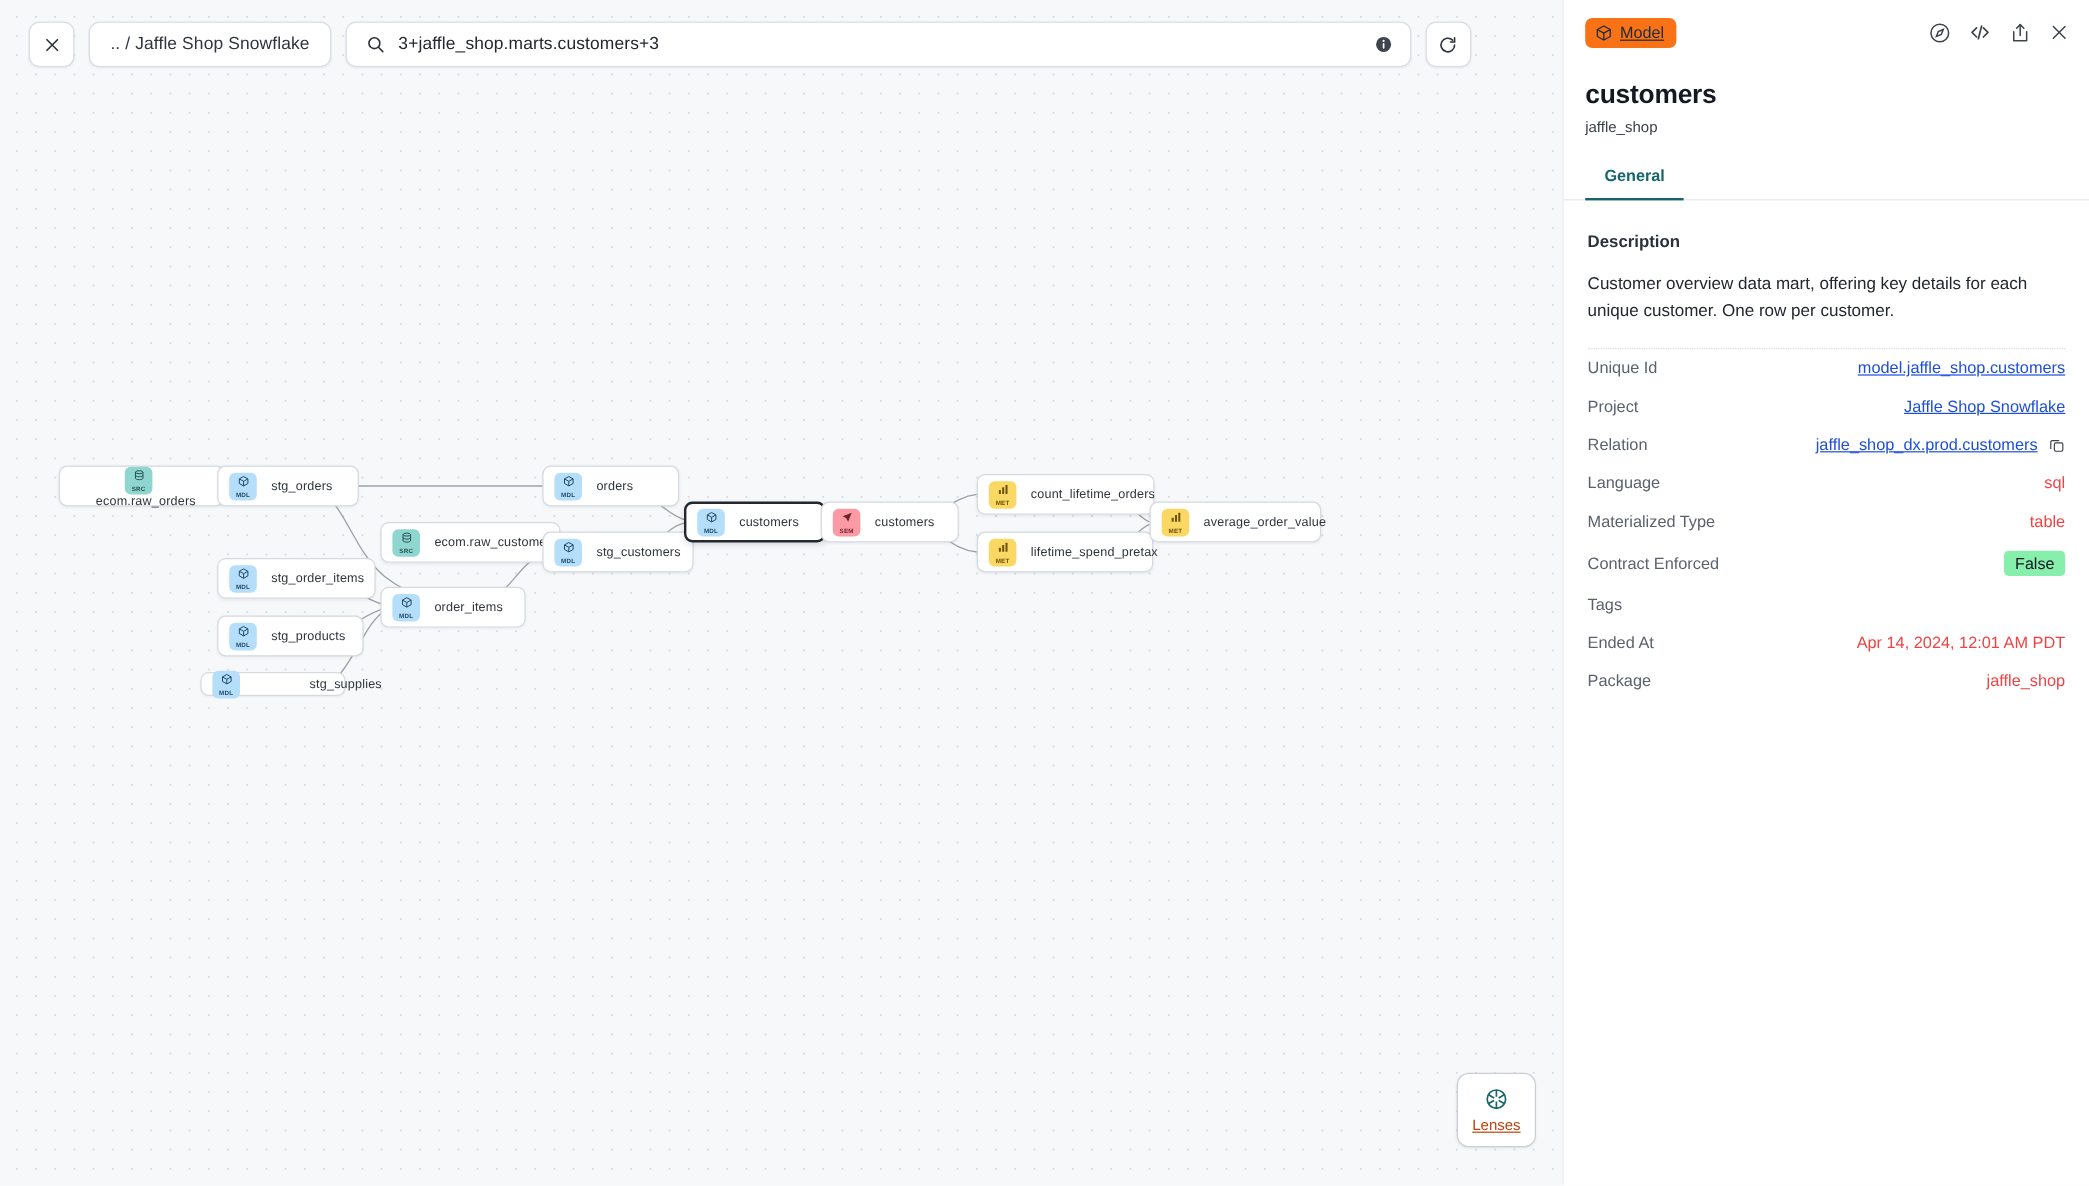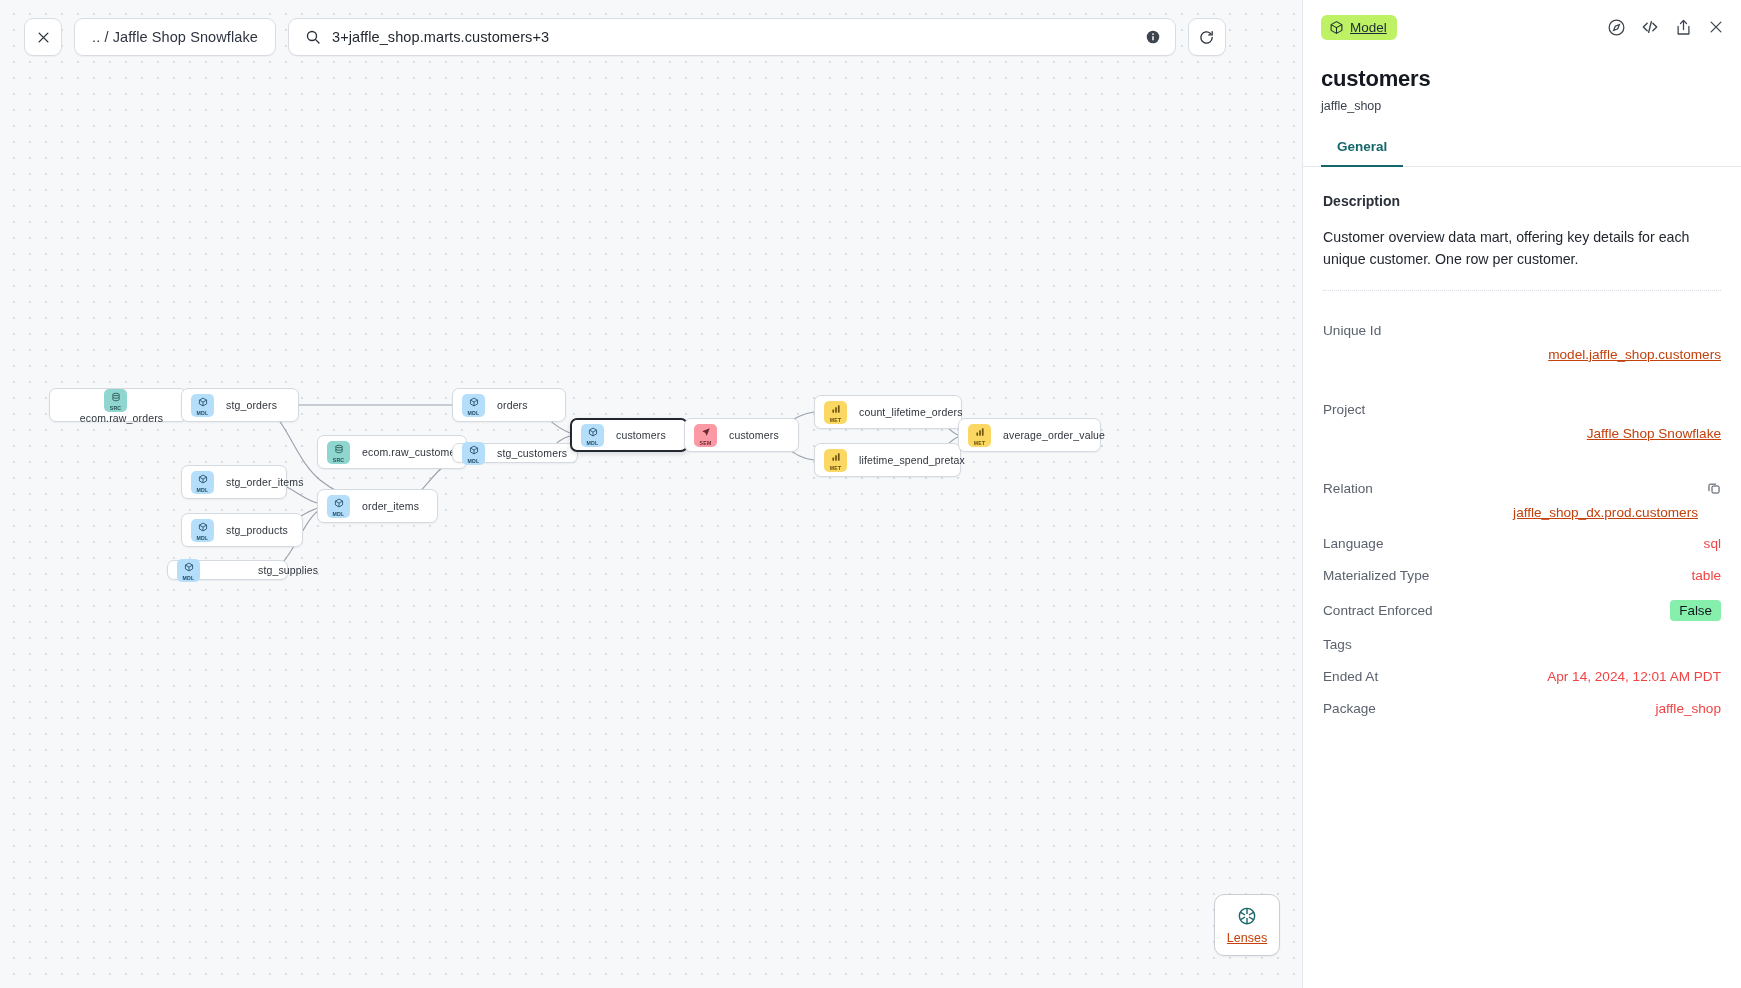--- a/index.html
+++ b/index.html
@@ -106,21 +106,21 @@
     width: 439px; height: 988px; background: #fff;
     border-left: 1px solid #e6e8ec;
     display: flex; flex-direction: column;
   }
   .panel-top {
     height: 54px; display: flex; align-items: center;
     padding: 0 14px 0 18px; gap: 10px;
   }
   .kind-chip {
     display: flex; align-items: center; gap: 6px;
-    background: #bef264; border-radius: 6px;
+    background: #f97316; border-radius: 6px;
     padding: 5px 10px 5px 8px;
     font-size: 13.5px; color: #1b2b38; cursor: pointer; text-decoration: underline;
   }
   .panel-top .spacer { flex: 1; }
   .picon { cursor: pointer; display: flex; align-items: center; justify-content: center; padding: 2px; }
 
   .panel-head { padding: 12px 18px 0 18px; }
   .title { font-size: 22px; font-weight: 700; color: #141820; letter-spacing: -.2px; }
   .subtitle { margin-top: 7px; font-size: 12.5px; color: #3b424c; }
 
@@ -135,21 +135,21 @@
   .sec-label { font-size: 14px; font-weight: 700; color: #2b313a; }
   .desc { margin-top: 17px; font-size: 14.2px; line-height: 1.58; color: #22272f; }
   .hr { margin: 19px 0 0 0; border-top: 1px dotted #d9dde3; }
 
   .row {
     display: flex; align-items: center; justify-content: space-between;
     min-height: 32px; padding: 8px 0; gap: 14px;
   }
   .row .k { font-size: 13.6px; color: #5a626d; white-space: nowrap; }
   .row .v { font-size: 13.6px; color: #ef4444; text-align: right; }
-  .row .v.link { color: #c2410c; text-decoration: underline; cursor: pointer; margin-top: 48px; }
+  .row .v.link { color: #1d4ed8; text-decoration: underline; cursor: pointer; }
   .v-wrap { display: flex; align-items: center; gap: 9px; }
   .chip-gray { background: #86efac; border-radius: 4px; padding: 3px 9px; font-size: 13.4px; color: #141820; }
   .pill-green {
     background: #bcf0ce; color: #10532c; border-radius: 999px;
     padding: 5px 17px; font-size: 13.2px;
   }
   .copy-btn { cursor: pointer; display: flex; align-items: center; }
 </style>
 </head>
 <body>
@@ -231,21 +231,21 @@
         <div class="node" style="left: 181px; top: 388px; width: 118px; height: 34px;">
           <span class="badge mdl">
             <span class="bg-ico"><svg width="10" height="10" viewBox="0 0 24 24" fill="none" stroke="#1f4866" stroke-width="2" stroke-linejoin="round">
                 <path d="M12 2.6 L20.6 7.4 L20.6 16.6 L12 21.4 L3.4 16.6 L3.4 7.4 Z"></path>
                 <path d="M3.4 7.4 L12 12.2 L20.6 7.4 M12 12.2 L12 21.4"></path>
               </svg></span>
             <span class="bt">MDL</span>
           </span>
           <span class="nlabel">stg_orders</span>
         </div>
-        <div class="node" style="left: 181px; top: 465px; width: 106px; height: 34px;">
+        <div class="node" style="left: 181px; top: 465px; width: 132px; height: 34px;">
           <span class="badge mdl">
             <span class="bg-ico"><svg width="10" height="10" viewBox="0 0 24 24" fill="none" stroke="#1f4866" stroke-width="2" stroke-linejoin="round">
                 <path d="M12 2.6 L20.6 7.4 L20.6 16.6 L12 21.4 L3.4 16.6 L3.4 7.4 Z"></path>
                 <path d="M3.4 7.4 L12 12.2 L20.6 7.4 M12 12.2 L12 21.4"></path>
               </svg></span>
             <span class="bt">MDL</span>
           </span>
           <span class="nlabel">stg_order_items</span>
         </div>
         <div class="node" style="left: 181px; top: 513px; width: 122px; height: 34px;">
@@ -292,21 +292,21 @@
         <div class="node" style="left: 452px; top: 388px; width: 114px; height: 34px;">
           <span class="badge mdl">
             <span class="bg-ico"><svg width="10" height="10" viewBox="0 0 24 24" fill="none" stroke="#1f4866" stroke-width="2" stroke-linejoin="round">
                 <path d="M12 2.6 L20.6 7.4 L20.6 16.6 L12 21.4 L3.4 16.6 L3.4 7.4 Z"></path>
                 <path d="M3.4 7.4 L12 12.2 L20.6 7.4 M12 12.2 L12 21.4"></path>
               </svg></span>
             <span class="bt">MDL</span>
           </span>
           <span class="nlabel">orders</span>
         </div>
-        <div class="node" style="left: 452px; top: 443px; width: 126px; height: 20px;">
+        <div class="node" style="left: 452px; top: 443px; width: 126px; height: 34px;">
           <span class="badge mdl">
             <span class="bg-ico"><svg width="10" height="10" viewBox="0 0 24 24" fill="none" stroke="#1f4866" stroke-width="2" stroke-linejoin="round">
                 <path d="M12 2.6 L20.6 7.4 L20.6 16.6 L12 21.4 L3.4 16.6 L3.4 7.4 Z"></path>
                 <path d="M3.4 7.4 L12 12.2 L20.6 7.4 M12 12.2 L12 21.4"></path>
               </svg></span>
             <span class="bt">MDL</span>
           </span>
           <span class="nlabel">stg_customers</span>
         </div>
         <div class="node selected" style="left: 570px; top: 418px; width: 118px; height: 34px;">

